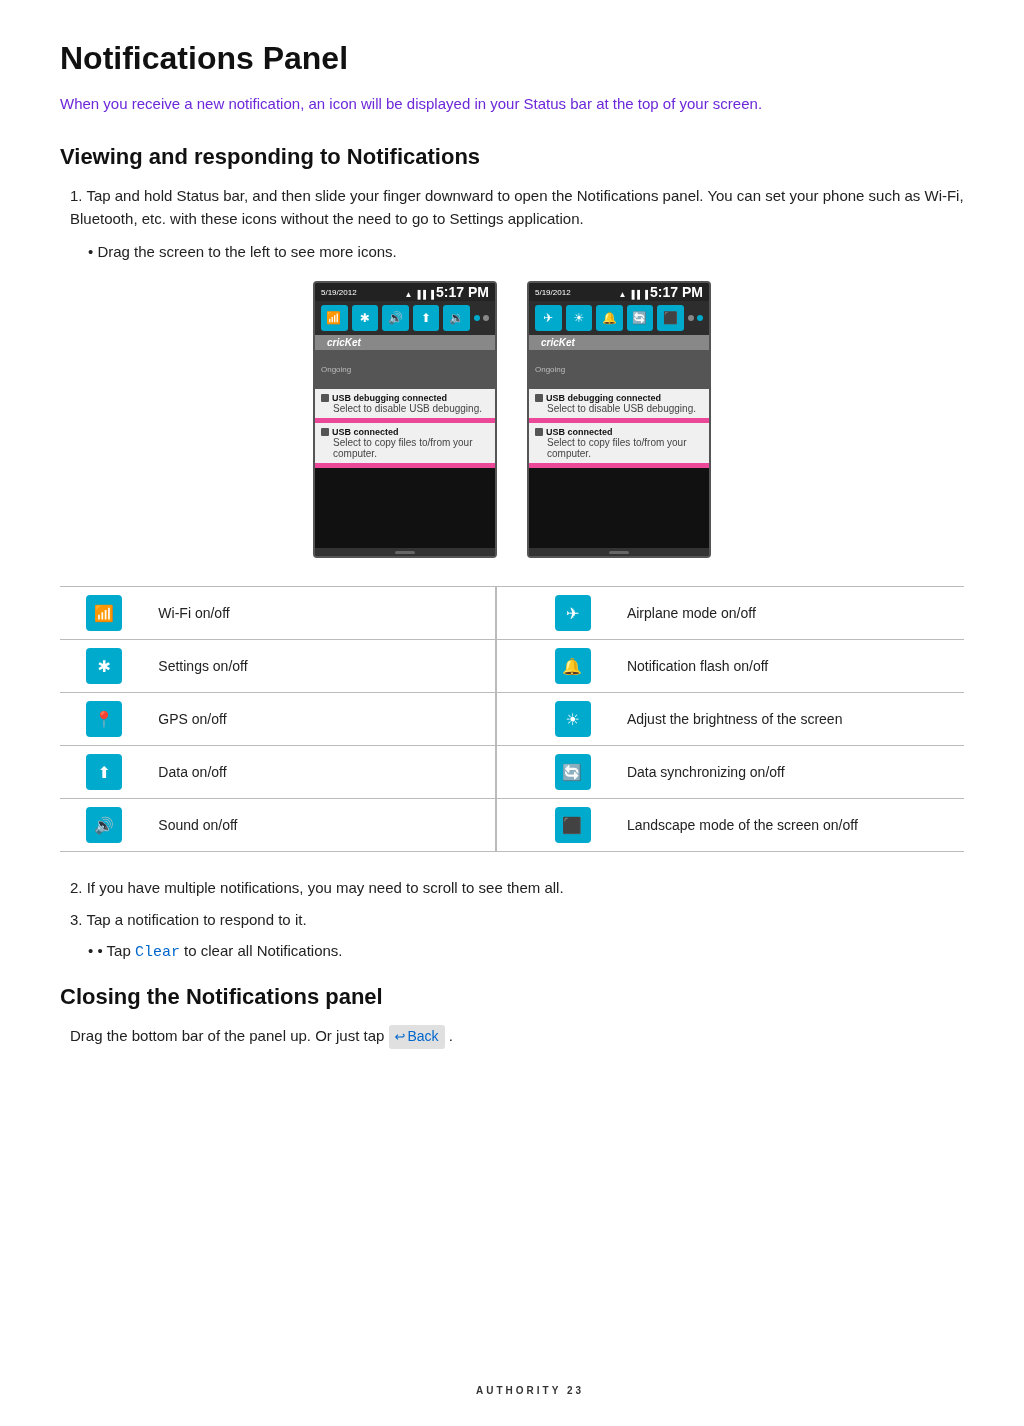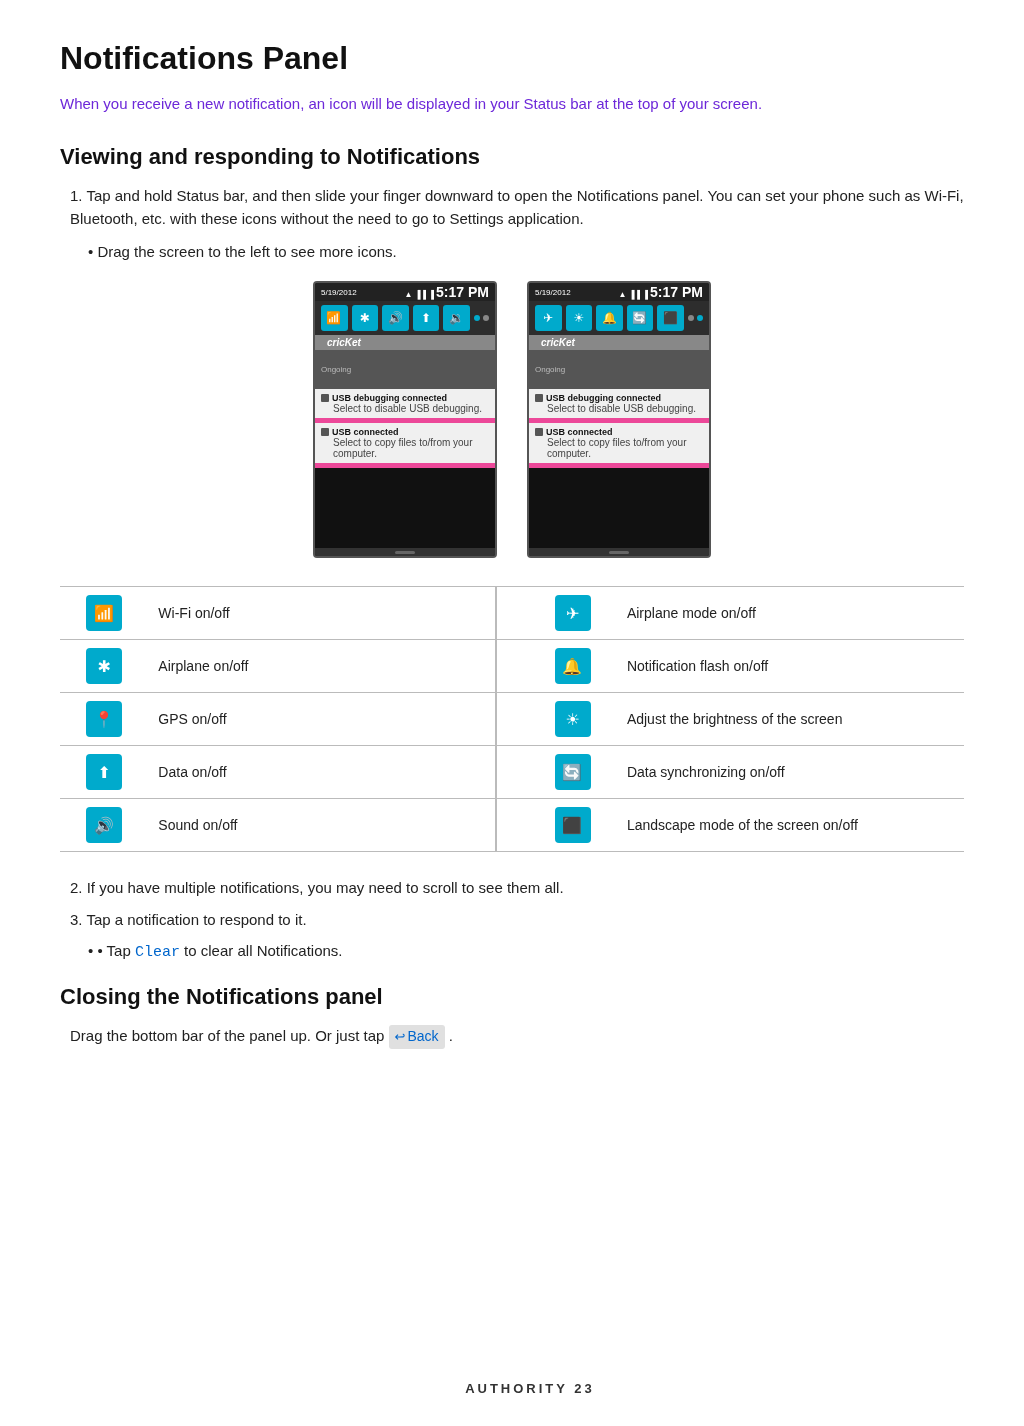--- a/index.html
+++ b/index.html
@@ -232,21 +232,21 @@
     .back-arrow {
       font-size: 13px;
     }
 
     .footer {
       position: absolute;
       bottom: 30px;
       left: 0;
       right: 0;
       text-align: center;
-      font-size: 13px;
+      font-size: 10px;
       color: #333;
       letter-spacing: 3px;
       font-weight: bold;
       font-family: Arial, sans-serif;
       padding-left: 36px;
     }
 
     .section-gap { margin-bottom: 20px; }
     .section-gap-sm { margin-bottom: 10px; }
   </style>
@@ -352,21 +352,21 @@
       <td class="spacer-col"></td>
       <td class="icon-cell">
         <div class="icon-box">✈</div>
       </td>
       <td class="label-cell">Airplane mode on/off</td>
     </tr>
     <tr>
       <td class="icon-cell">
         <div class="icon-box">✱</div>
       </td>
-      <td class="label-cell">Airplane on/off</td>
+      <td class="label-cell">Settings on/off</td>
       <td class="divider-col"></td>
       <td class="spacer-col"></td>
       <td class="icon-cell">
         <div class="icon-box">🔔</div>
       </td>
       <td class="label-cell">Notification flash on/off</td>
     </tr>
     <tr>
       <td class="icon-cell">
         <div class="icon-box">📍</div>

